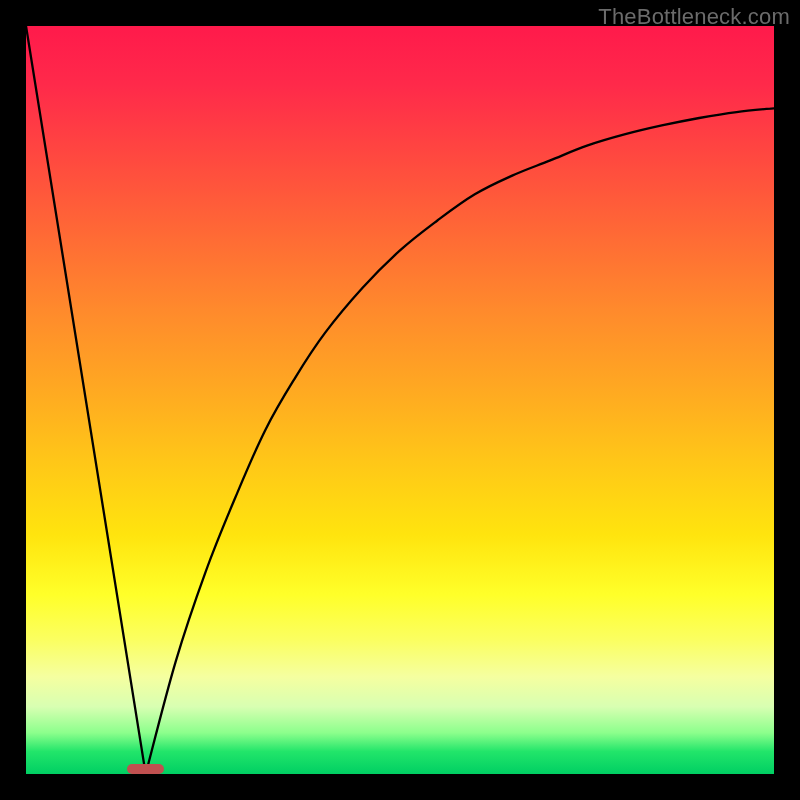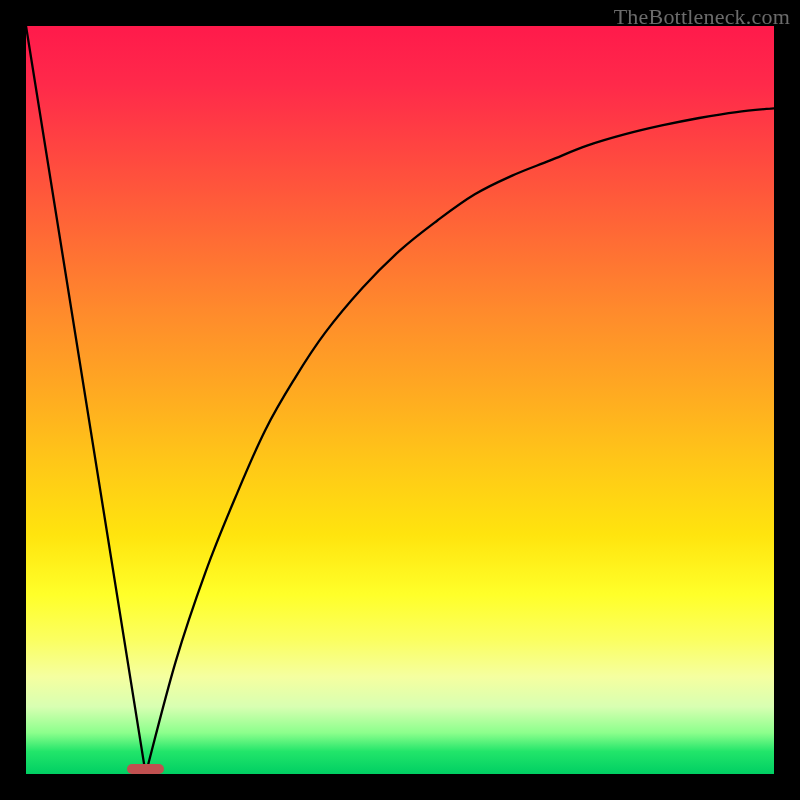--- a/index.html
+++ b/index.html
@@ -8,21 +8,20 @@
     width: 800px;
     height: 800px;
     overflow: hidden;
     font-family: Arial, Helvetica, sans-serif;
   }
   .frame {
     position: relative;
     width: 800px;
     height: 800px;
     background: #000;
-    font-family: Liberation Serif, serif;
   }
   .plot-area {
     position: absolute;
     left: 26px;
     top: 26px;
     width: 748px;
     height: 748px;
     
     background: linear-gradient(
       to bottom,

